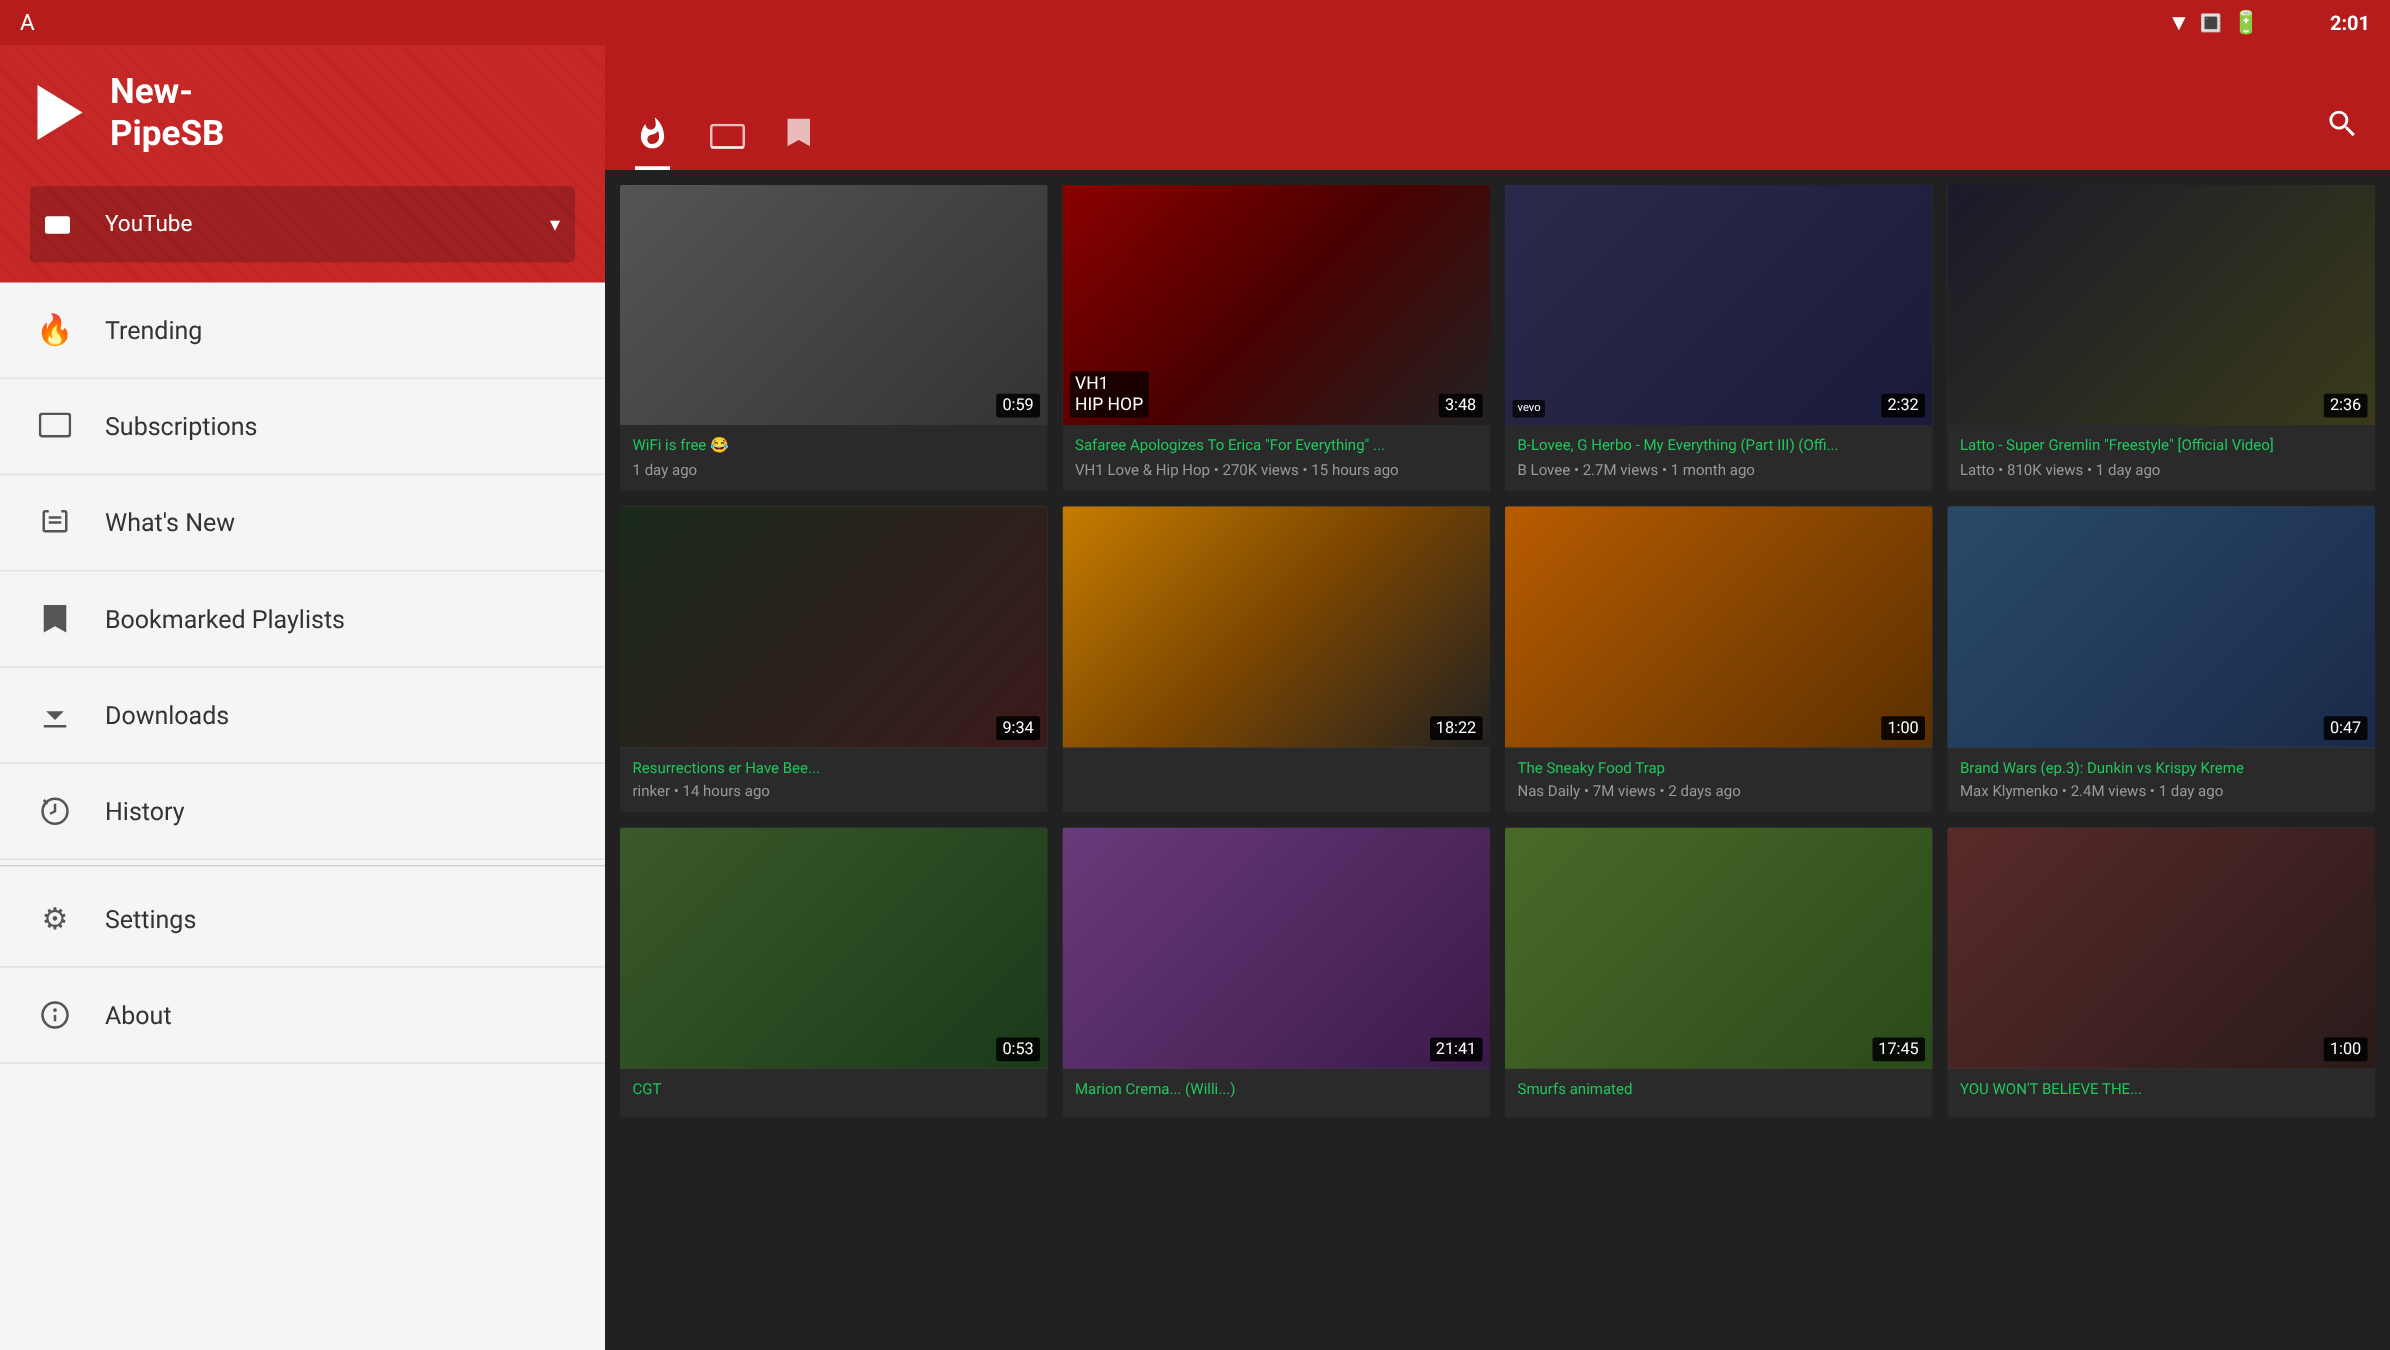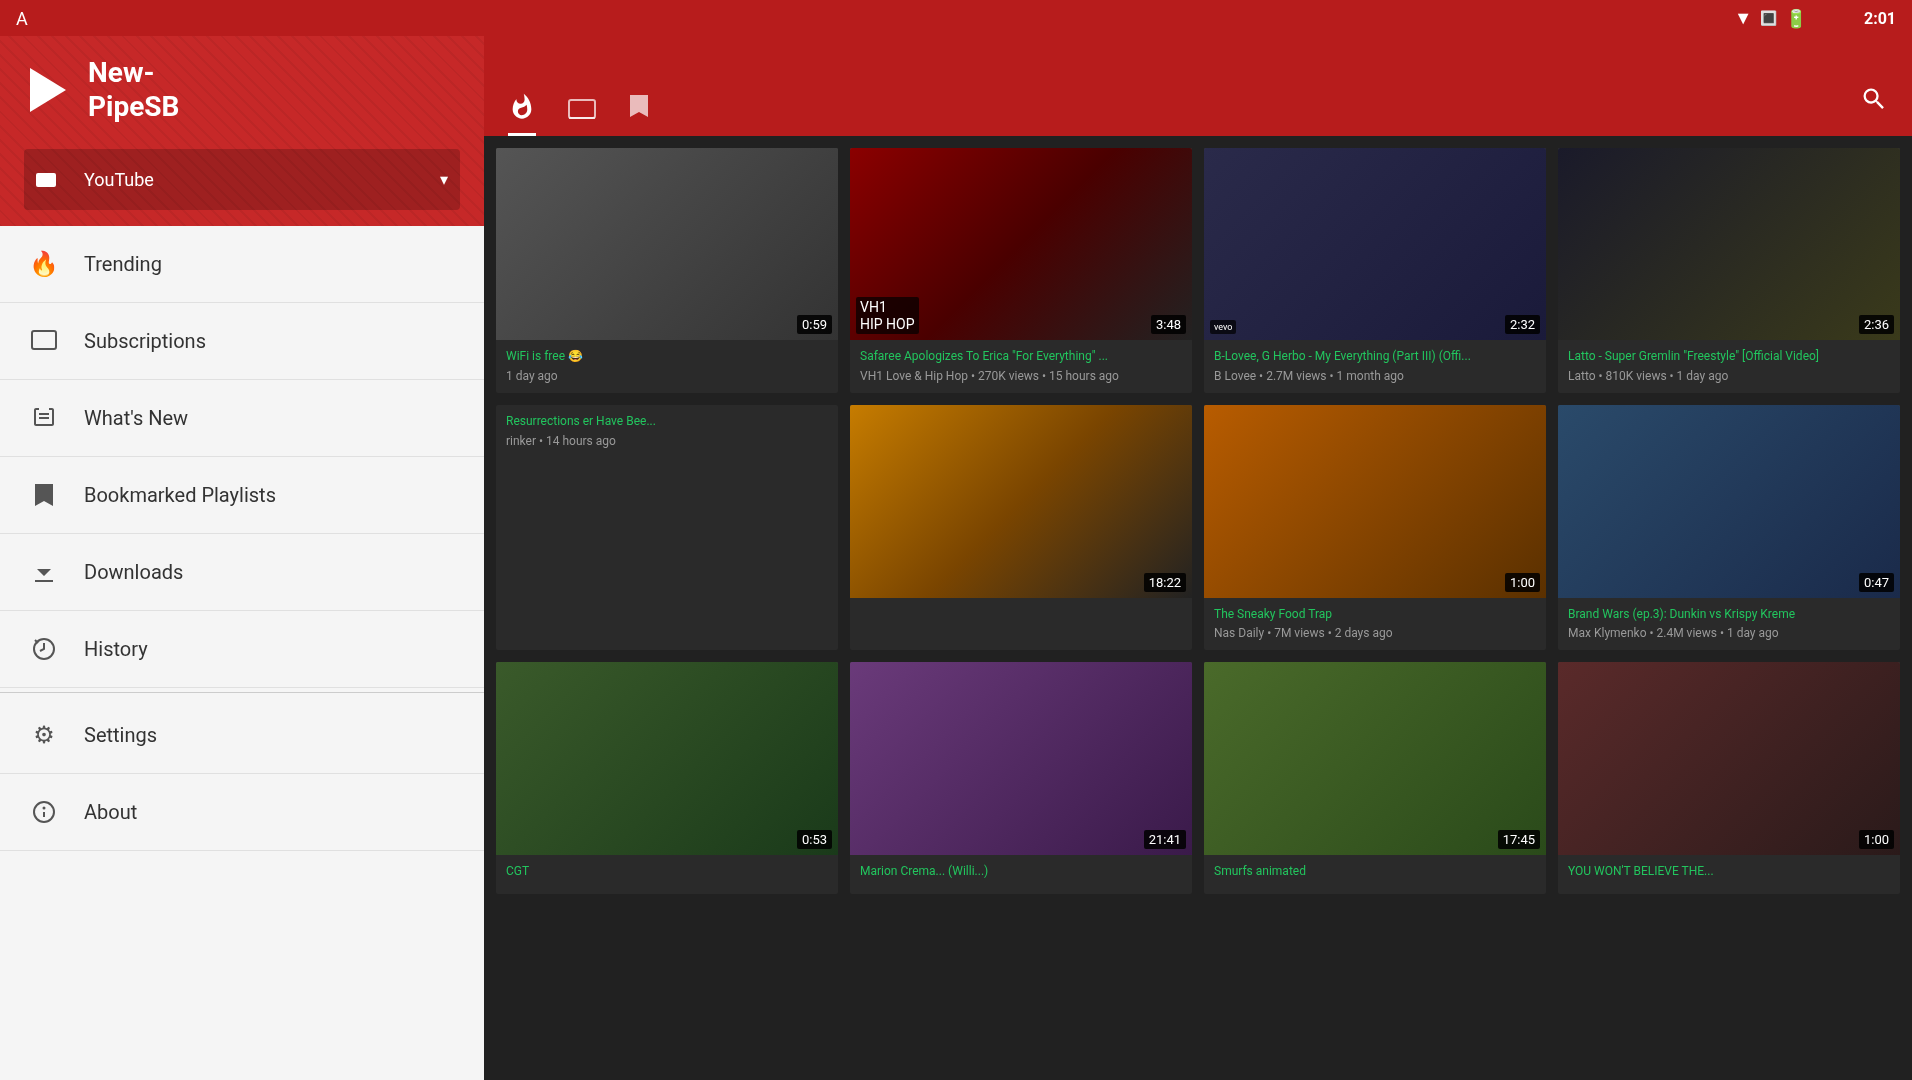--- a/index.html
+++ b/index.html
@@ -361,20 +361,24 @@
           <div class="video-thumb-inner thumb-v4"></div>
           <span class="duration-badge">2:36</span>
         </div>
         <div class="video-info">
           <div class="video-title">Latto - Super Gremlin "Freestyle" [Official Video]</div>
           <div class="video-meta">Latto • 810K views • 1 day ago</div>
         </div>
       </div>
 
       <div class="video-card">
+        <div class="video-thumb">
+          <div class="video-thumb-inner thumb-v5"></div>
+          <span class="duration-badge">9:34</span>
+        </div>
         <div class="video-info">
           <div class="video-title">Resurrections er Have Bee...</div>
           <div class="video-meta">rinker • 14 hours ago</div>
         </div>
       </div>
 
       <div class="video-card">
         <div class="video-thumb">
           <div class="video-thumb-inner thumb-v6"></div>
           <span class="duration-badge">18:22</span>

